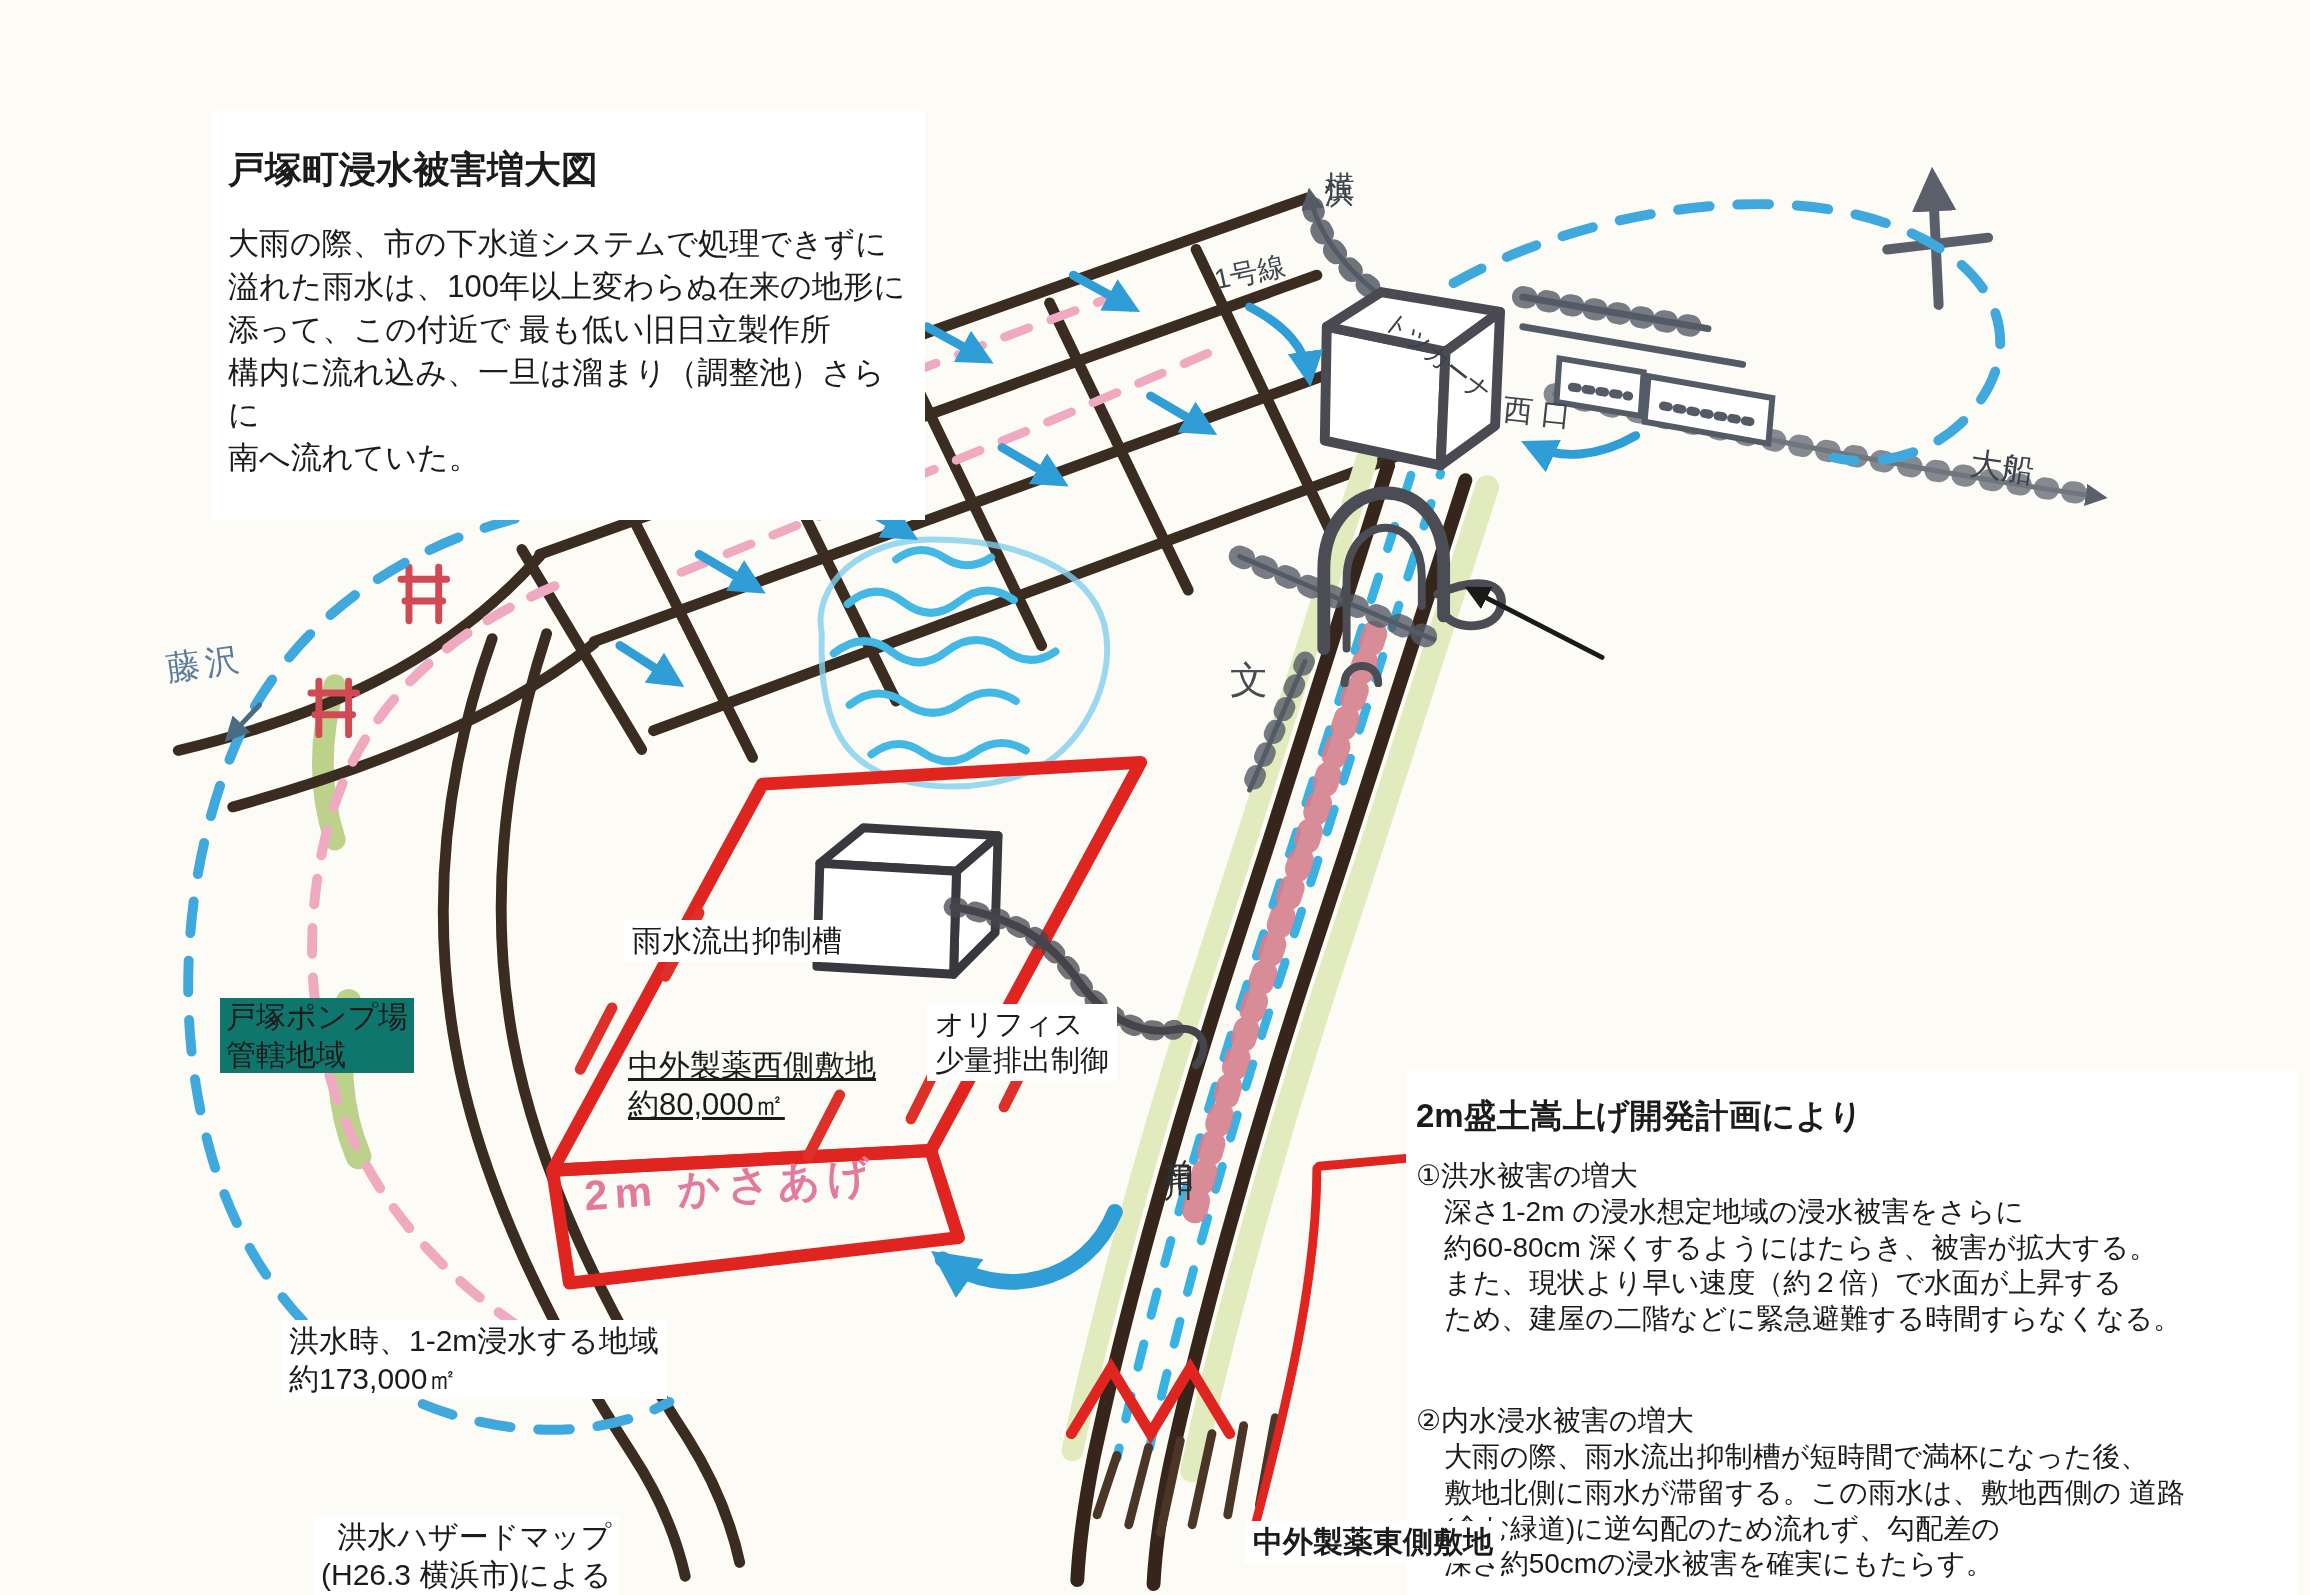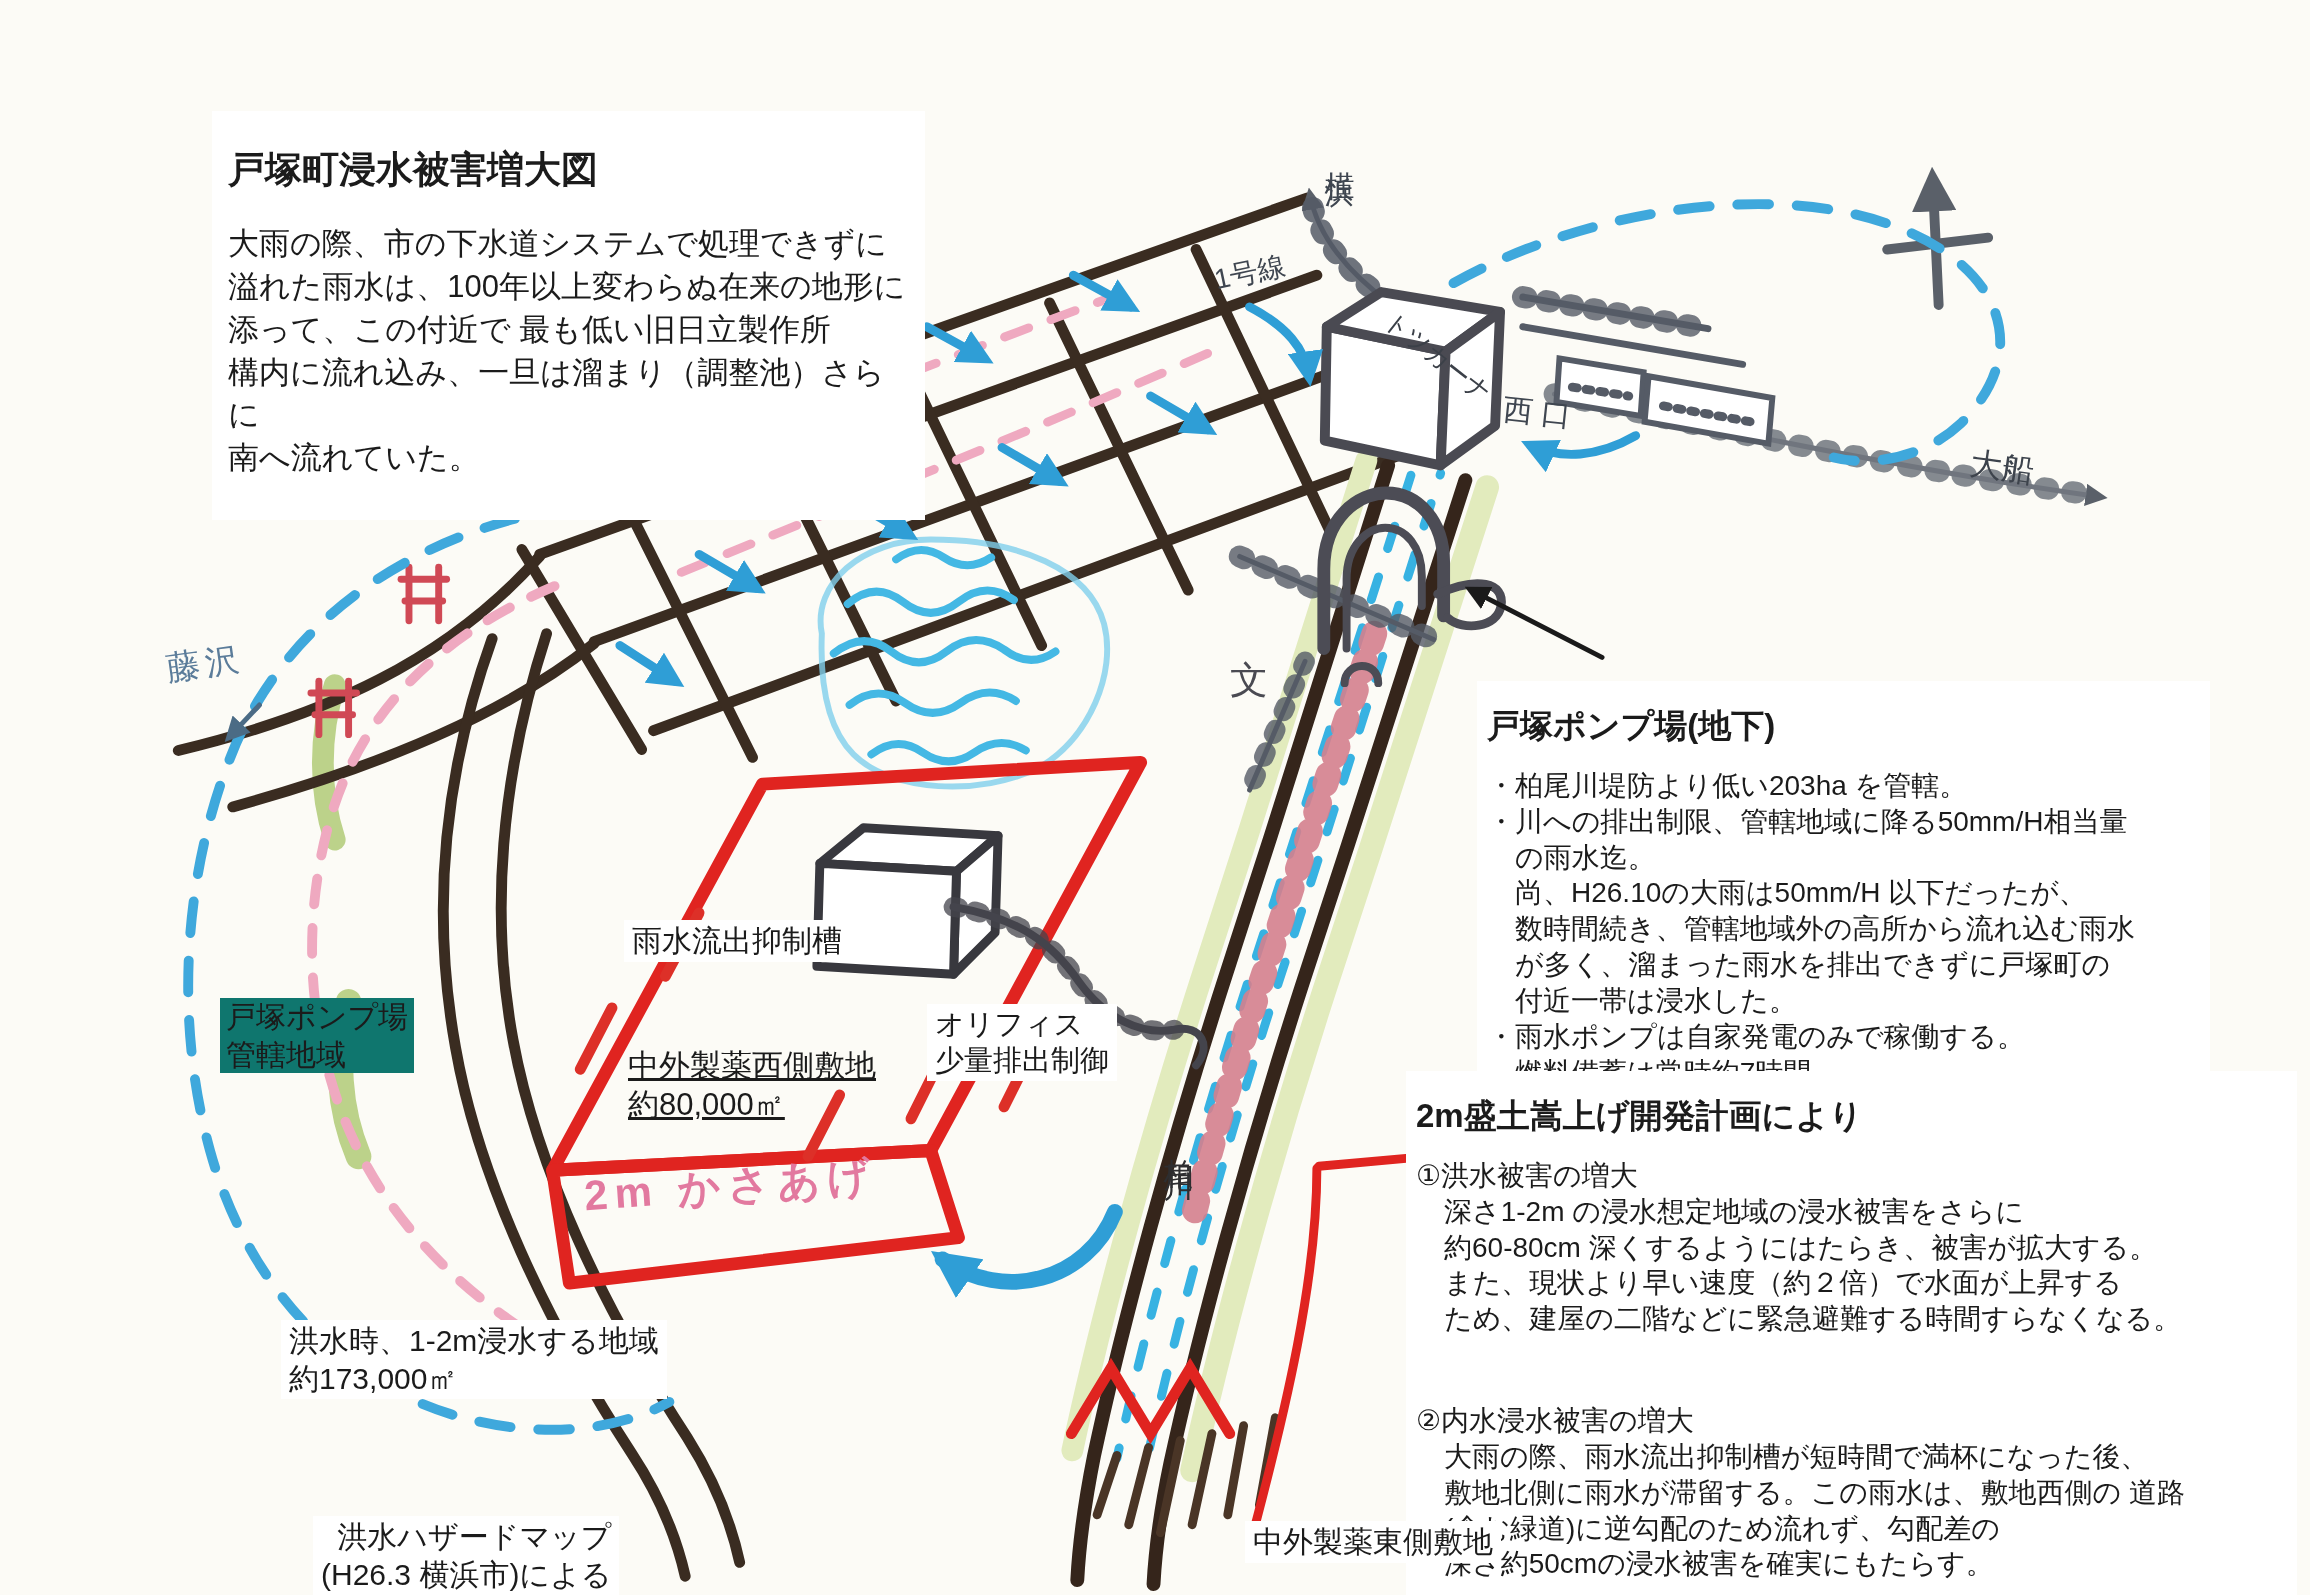--- a/index.html
+++ b/index.html
@@ -213,32 +213,20 @@
 
   <div id="title-block" class="lbl">
     <div class="t">戸塚町浸水被害増大図</div>
     <div class="b">大雨の際、市の下水道システムで処理できずに
 溢れた雨水は、100年以上変わらぬ在来の地形に
 添って、この付近で 最も低い旧日立製作所
 構内に流れ込み、一旦は溜まり（調整池）さらに
 南へ流れていた。</div>
   </div>
 
-  <div id="pump-note" class="lbl">
-    <div class="note-title">戸塚ポンプ場(地下)</div>
-    <div class="note-body">・柏尾川堤防より低い203ha を管轄。
-・川への排出制限、管轄地域に降る50mm/H相当量
-　の雨水迄。
-　尚、H26.10の大雨は50mm/H 以下だったが、
-　数時間続き、管轄地域外の高所から流れ込む雨水
-　が多く、溜まった雨水を排出できずに戸塚町の
-　付近一帯は浸水した。
-・雨水ポンプは自家発電のみで稼働する。
-　燃料備蓄は常時約7時間。</div>
-  </div>
 
   <div id="plan-note" class="lbl">
     <div class="note-title">2m盛土嵩上げ開発計画により</div>
     <div class="note-body">①洪水被害の増大
 　深さ1-2m の浸水想定地域の浸水被害をさらに
 　約60-80cm 深くするようにはたらき、被害が拡大する。
 　また、現状より早い速度（約２倍）で水面が上昇する
 　ため、建屋の二階などに緊急避難する時間すらなくなる。</div>
     <div class="gap"></div>
     <div class="note-body">②内水浸水被害の増大
@@ -252,21 +240,21 @@
   <div class="lbl typed boxed" style="left:927px;top:1004px;font-size:29px;">オリフィス
 少量排出制御</div>
   <div class="lbl typed" style="left:628px;top:1047px;font-size:31px;text-decoration:underline;">中外製薬西側敷地
 約80,000㎡</div>
   <div class="lbl typed" style="left:220px;top:998px;background:#0f766e;padding:0 6px;">戸塚ポンプ場
 管轄地域</div>
   <div class="lbl typed boxed" style="left:281px;top:1320px;">洪水時、1-2m浸水する地域
 約173,000㎡</div>
   <div class="lbl typed boxed" style="left:313px;top:1516px;text-align:right;">洪水ハザードマップ
 (H26.3 横浜市)による</div>
-  <div class="lbl typed boxed" style="left:1245px;top:1521px;">中外製薬東側敷地</div>
+  <div class="lbl typed boxed" style="left:1245px;top:1521px;font-weight:bold;">中外製薬東側敷地</div>
 
   <div class="lbl hand" style="left:166px;top:642px;font-size:34px;color:#5b7c9a;transform:rotate(-8deg);letter-spacing:5px;">藤沢</div>
   <div class="lbl hand vert" style="left:1321px;top:147px;font-size:30px;">横浜</div>
   <div class="lbl hand" style="left:1214px;top:255px;font-size:28px;transform:rotate(-12deg);">1号線</div>
   <div class="lbl hand" style="left:1503px;top:394px;font-size:30px;transform:rotate(6deg);letter-spacing:8px;">西口</div>
   <div class="lbl hand" style="left:1970px;top:447px;font-size:32px;transform:rotate(8deg);color:#3d434c;">大船</div>
   <div class="lbl hand vert" style="left:1160px;top:1135px;font-size:30px;color:#2e2e30;">柏尾川</div>
   <div class="lbl hand" style="left:1230px;top:657px;font-size:38px;color:#4a4a52;">文</div>
   <div class="lbl hand" style="left:1374px;top:341px;font-size:25px;transform:rotate(38deg);color:#3b4048;">トツカーナ</div>
   <div class="lbl hand" style="left:584px;top:1160px;font-size:42px;color:#e2799f;transform:rotate(-4deg);letter-spacing:7px;font-weight:bold;">2m かさあげ</div>

